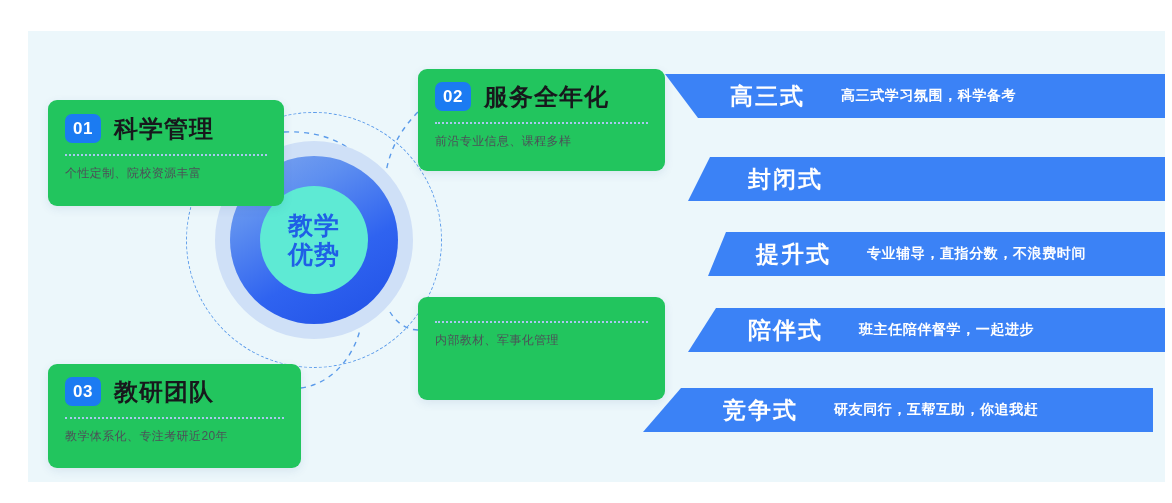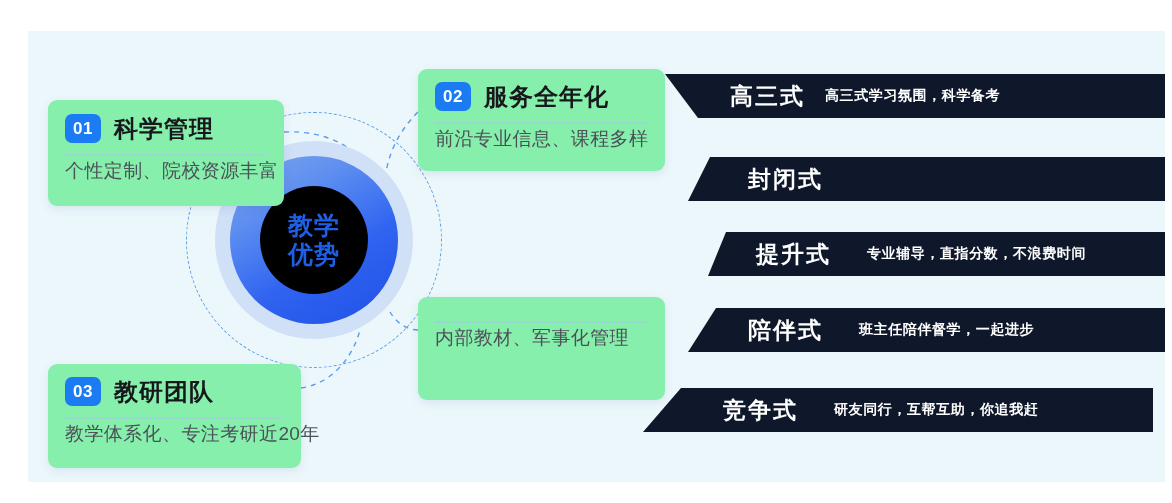--- a/index.html
+++ b/index.html
@@ -3,62 +3,62 @@
 <meta charset="utf-8">
 <style>
   html,body{margin:0;padding:0;background:#ffffff;}
   body{width:1172px;height:503px;overflow:hidden;font-family:"Liberation Sans","DejaVu Sans",sans-serif;}
   #stage{position:relative;width:1172px;height:503px;background:#ffffff;}
 
   
   .panel{position:absolute;left:28px;top:31px;width:1137px;height:451px;background:#ecf7fb;}
 
   
-  .card{position:absolute;background:#86efac;border-radius:9px;
+  .card{position:absolute;background:#22c55e;border-radius:9px;
         box-shadow:0 3px 10px rgba(40,80,140,.10);}
   .card-head{display:flex;align-items:center;}
   .badge{width:36px;height:29px;border-radius:7px;background:#1b7bf2;color:#fff;
          font-size:17px;font-weight:bold;display:flex;align-items:center;justify-content:center;
          letter-spacing:.5px;font-family:"Liberation Sans",sans-serif;}
   .card-title{margin-left:13px;font-size:24px;font-weight:bold;color:#17181c;
               letter-spacing:1px;line-height:1;}
   .divider{height:0;border-top:2px dotted #a9c8ef;margin:11px 0 0 0;}
-  .card-sub{margin-top:2px;font-size:19px;color:#4c5158;letter-spacing:.4px;white-space:nowrap;}
+  .card-sub{margin-top:9px;font-size:12px;color:#4c5158;letter-spacing:.4px;white-space:nowrap;}
 
   #card1{left:48px;top:100px;width:236px;height:92px;padding:14px 0 0 0;}
   #card2{left:418px;top:69px;width:247px;height:89px;padding:13px 0 0 0;}
   #card3{left:48px;top:364px;width:253px;height:91px;padding:13px 0 0 0;}
   #card4{left:418px;top:297px;width:247px;height:90px;padding:13px 0 0 0;}
   #card1 .card-head,#card1 .divider,#card1 .card-sub{margin-left:17px;margin-right:17px;}
   #card2 .card-head,#card2 .divider,#card2 .card-sub{margin-left:17px;margin-right:17px;}
   #card3 .card-head,#card3 .divider,#card3 .card-sub{margin-left:17px;margin-right:17px;}
   #card4 .card-head,#card4 .divider,#card4 .card-sub{margin-left:17px;margin-right:17px;}
 
   
   .hub{position:absolute;left:186px;top:112px;width:256px;height:256px;}
   .hub-dashed{position:absolute;left:0;top:0;width:100%;height:100%;
               border:1.5px dashed #5b9bea;border-radius:50%;box-sizing:border-box;}
   .hub-pale{position:absolute;left:29px;top:29px;width:198px;height:198px;border-radius:50%;
             background:#cfe0f7;}
   .hub-ring{position:absolute;left:44px;top:44px;width:168px;height:168px;border-radius:50%;
             background:linear-gradient(150deg,#7fa7ee 0%,#5e8ff0 28%,#2f63f0 62%,#2050e6 100%);}
   .hub-core{position:absolute;left:74px;top:74px;width:108px;height:108px;border-radius:50%;
-            background:#000000;display:flex;flex-direction:column;align-items:center;
+            background:#5eead4;display:flex;flex-direction:column;align-items:center;
             justify-content:center;}
   .hub-core span{font-size:25px;font-weight:bold;color:#1f5fe6;line-height:1.16;letter-spacing:1px;}
 
   
-  .banner{position:absolute;height:44px;background:#0f172a;display:flex;align-items:center;}
+  .banner{position:absolute;height:44px;background:#3b82f6;display:flex;align-items:center;}
   .banner-title{color:#ffffff;font-size:23px;font-weight:bold;letter-spacing:2px;white-space:nowrap;}
   .banner-desc{color:#ffffff;font-size:14px;font-weight:bold;letter-spacing:.6px;white-space:nowrap;}
 
   #b1{left:660px;top:74px;width:505px;
       clip-path:polygon(5px 0,100% 0,100% 100%,38px 100%);}
   #b1 .banner-title{margin-left:70px;}
-  #b1 .banner-desc{margin-left:20px;}
+  #b1 .banner-desc{margin-left:36px;}
 
   #b2{left:688px;top:157px;width:477px;
       clip-path:polygon(22px 0,100% 0,100% 100%,0 100%);}
   #b2 .banner-title{margin-left:60px;}
   #b2 .banner-desc{margin-left:36px;}
 
   #b3{left:708px;top:232px;width:457px;
       clip-path:polygon(18px 0,100% 0,100% 100%,0 100%);}
   #b3 .banner-title{margin-left:48px;}
   #b3 .banner-desc{margin-left:36px;}

